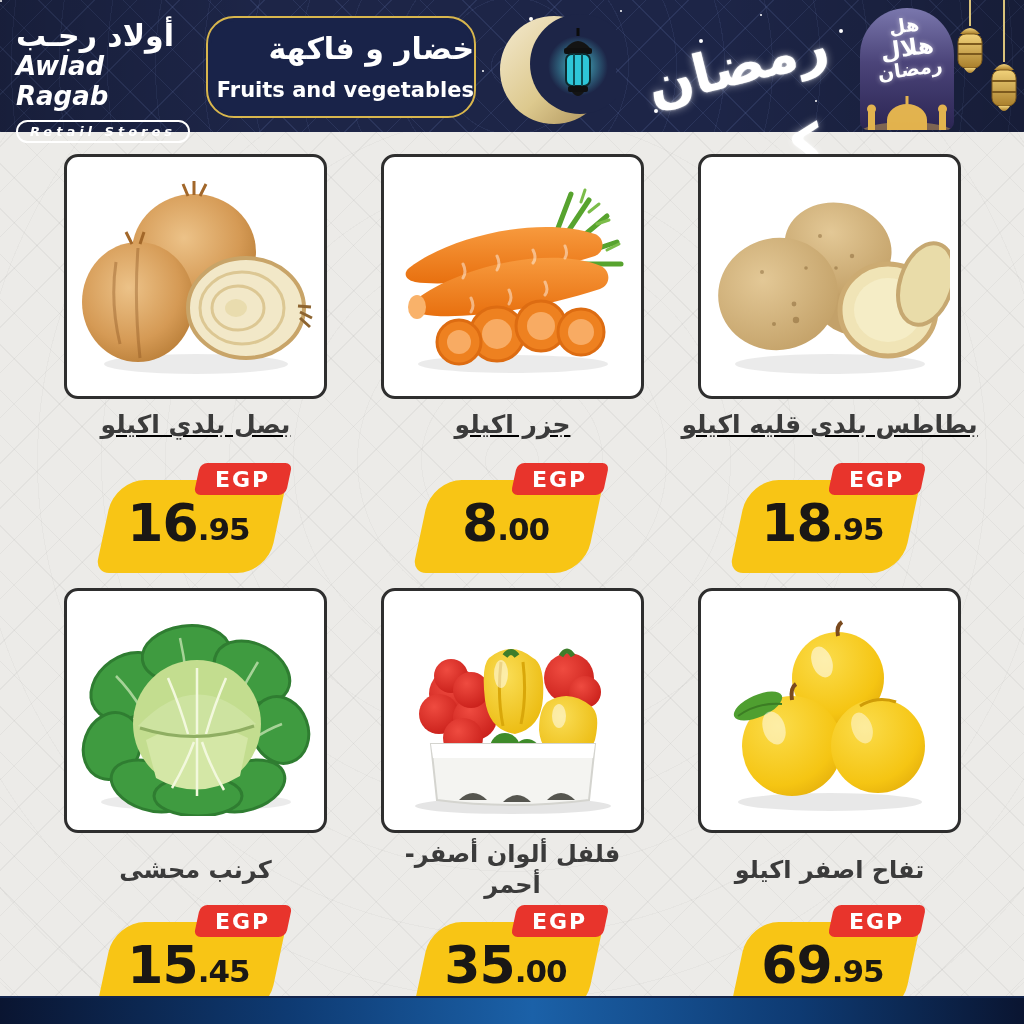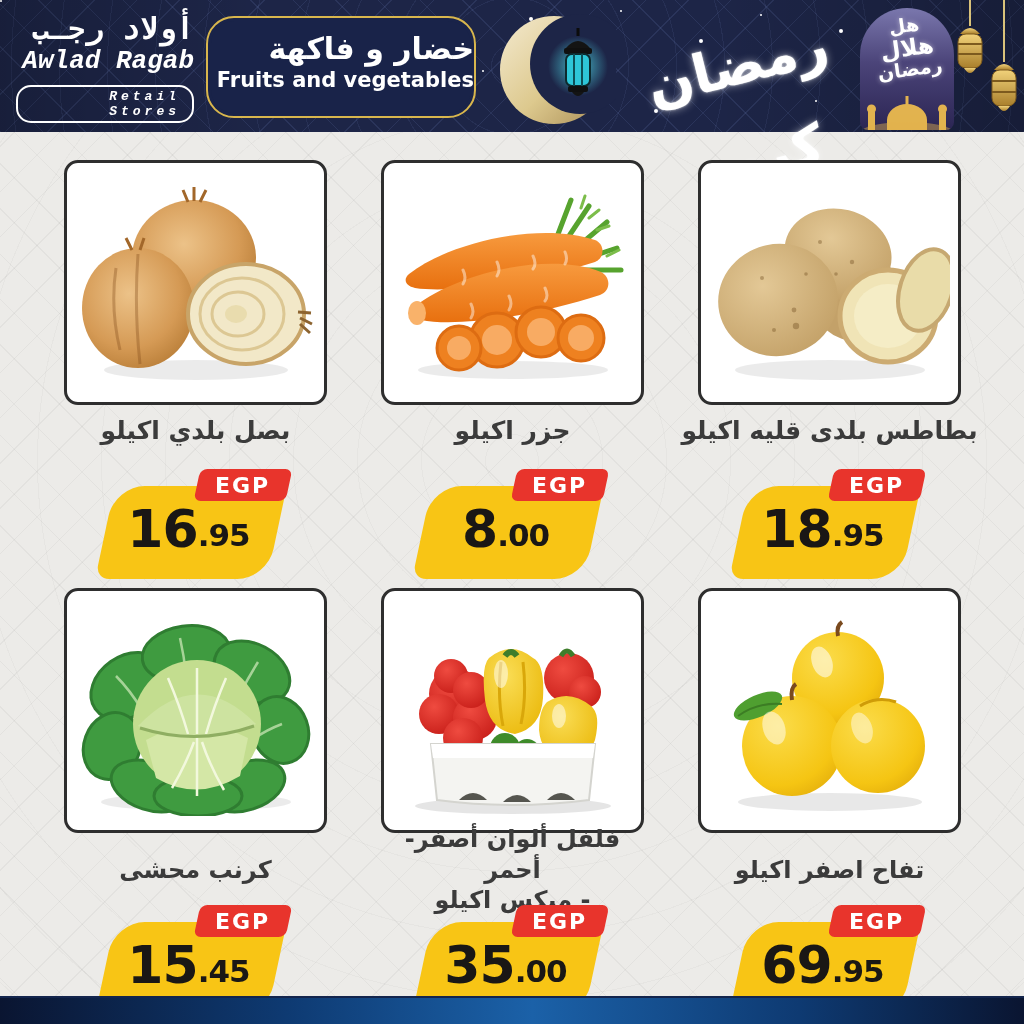--- a/index.html
+++ b/index.html
@@ -13,51 +13,51 @@
   }
   
   .header{position:absolute;left:0;top:0;width:1024px;height:132px;
     background-color:#1d2547;
     background-image:
       linear-gradient(90deg, rgba(0,0,0,.18), rgba(0,0,0,0) 25%, rgba(0,0,0,0) 70%, rgba(0,0,0,.22)),
       repeating-linear-gradient(45deg, rgba(110,130,190,.16) 0 1px, transparent 1px 30px),
       repeating-linear-gradient(-45deg, rgba(110,130,190,.16) 0 1px, transparent 1px 30px),
       repeating-radial-gradient(circle at 50% 50%, transparent 0 20px, rgba(120,140,200,.10) 20px 21px, transparent 21px 48px);
   }
-  .logo{position:absolute;left:16px;top:11px;width:178px;text-align:right;color:#fff;font-family:Liberation Mono, monospace;}
+  .logo{position:absolute;left:16px;top:18px;width:178px;text-align:left;color:#fff;}
   .logo-ar{font-size:30px;font-weight:bold;direction:rtl;letter-spacing:1px;}
   .logo-en{font-size:26px;font-weight:bold;font-style:italic;margin-top:-2px;}
   .logo-sub{display:inline-block;margin-top:9px;padding:2px 12px;border:2px solid #fff;border-radius:15px;
     font-size:13px;font-weight:bold;font-style:italic;letter-spacing:4px;}
   .badge{position:absolute;left:206px;top:16px;width:266px;height:98px;background:#192349;
     border:2px solid #d8b64d;border-radius:28px;text-align:right;color:#fff;
     box-shadow:0 0 0 3px #192349 inset;}
   .badge-ar{font-size:30px;font-weight:bold;margin-top:13px;direction:rtl;}
-  .badge-en{font-size:21px;font-weight:bold;margin-top:2px;}
+  .badge-en{font-size:21px;font-weight:bold;margin-top:12px;}
   .moon-wrap{position:absolute;left:496px;top:6px;width:120px;height:124px;}
   .callig{position:absolute;left:606px;top:18px;width:264px;height:100px;color:#fff;
     font-size:54px;font-weight:bold;direction:rtl;text-align:center;line-height:95px;
     transform:rotate(-14deg);letter-spacing:2px;
     text-shadow:0 0 8px rgba(255,255,255,.55),0 0 2px rgba(255,255,255,.8);}
   .stars{position:absolute;left:0;top:0;width:2px;height:2px;border-radius:50%;background:#fff;
     box-shadow: 530px 18px 0 1px #fff, 620px 10px 0 0 #fff, 700px 40px 0 1px #fff,
       760px 14px 0 0 #fff, 840px 30px 0 1px #fff, 585px 96px 0 0 #fff, 655px 110px 0 1px #fff,
       815px 100px 0 0 #fff, 905px 12px 0 1px #fff, 482px 70px 0 0 #fff;}
   .arch{position:absolute;left:860px;top:8px;width:94px;height:122px;border-radius:47px 47px 8px 8px;
     background:linear-gradient(#7a77ad 0%,#4b4479 45%,#2b2553 100%);overflow:hidden;
     text-align:center;color:#fff;}
   .arch-text{position:relative;z-index:2;transform:rotate(-8deg);margin-top:8px;
     font-weight:bold;direction:rtl;line-height:1.05;
     text-shadow:0 0 5px rgba(255,255,255,.5);}
   .arch-l1{font-size:19px;} .arch-l2{font-size:23px;} .arch-l3{font-size:19px;}
   .arch svg{position:absolute;left:0;bottom:-4px;z-index:1;}
   .hang-lanterns{position:absolute;left:948px;top:0;}
   
   .row{position:absolute;left:64px;width:896px;display:flex;gap:54px;}
-  #row1{top:160px;} #row2{top:588px;}
+  #row1{top:154px;text-decoration:underline;} #row2{top:588px;}
   .cell{width:263px;display:flex;flex-direction:column;align-items:center;}
   .imgbox{width:263px;height:245px;background:#fff;border:3px solid #2e2e2e;border-radius:14px;
     box-sizing:border-box;display:flex;align-items:center;justify-content:center;overflow:hidden;}
   .plabel{display:flex;flex-direction:column;justify-content:center;align-items:center;
     font-weight:bold;color:#3b3b3b;direction:rtl;text-align:center;font-size:25px;line-height:1.28;}
   #row1 .plabel{height:52px;white-space:nowrap;}
   #row2 .plabel{height:66px;margin-top:4px;font-size:24px;}
   .tag{position:relative;width:186px;height:110px;margin-top:12px;}
   #row2 .tag{margin-top:2px;}
   .tag-body{position:absolute;left:2px;right:12px;top:17px;bottom:0;background:#f8c515;
@@ -399,21 +399,20 @@
           <path d="M38,138 L202,138 L200,152 L40,152 Z" fill="#ffffff"></path>
           <g fill="#55554f">
             <path d="M66,194 q14,-14 28,0 Z"></path>
               <path d="M110,196 q14,-14 28,0 Z"></path>
               <path d="M154,194 q14,-14 28,0 Z"></path>
           </g>
         </svg>
       </div>
       <div class="plabel">
         <div>فلفل ألوان  أصفر- أحمر</div>
-          <div>- ميكس  اكيلو</div>
       </div>
       <div class="tag">
         <div class="tag-body"></div>
         <div class="tag-ribbon">
             <span>EGP</span>
           </div>
         <div class="tag-price">
           <span class="price-int">35</span>
             <span class="price-dec">.00</span>
         </div>

